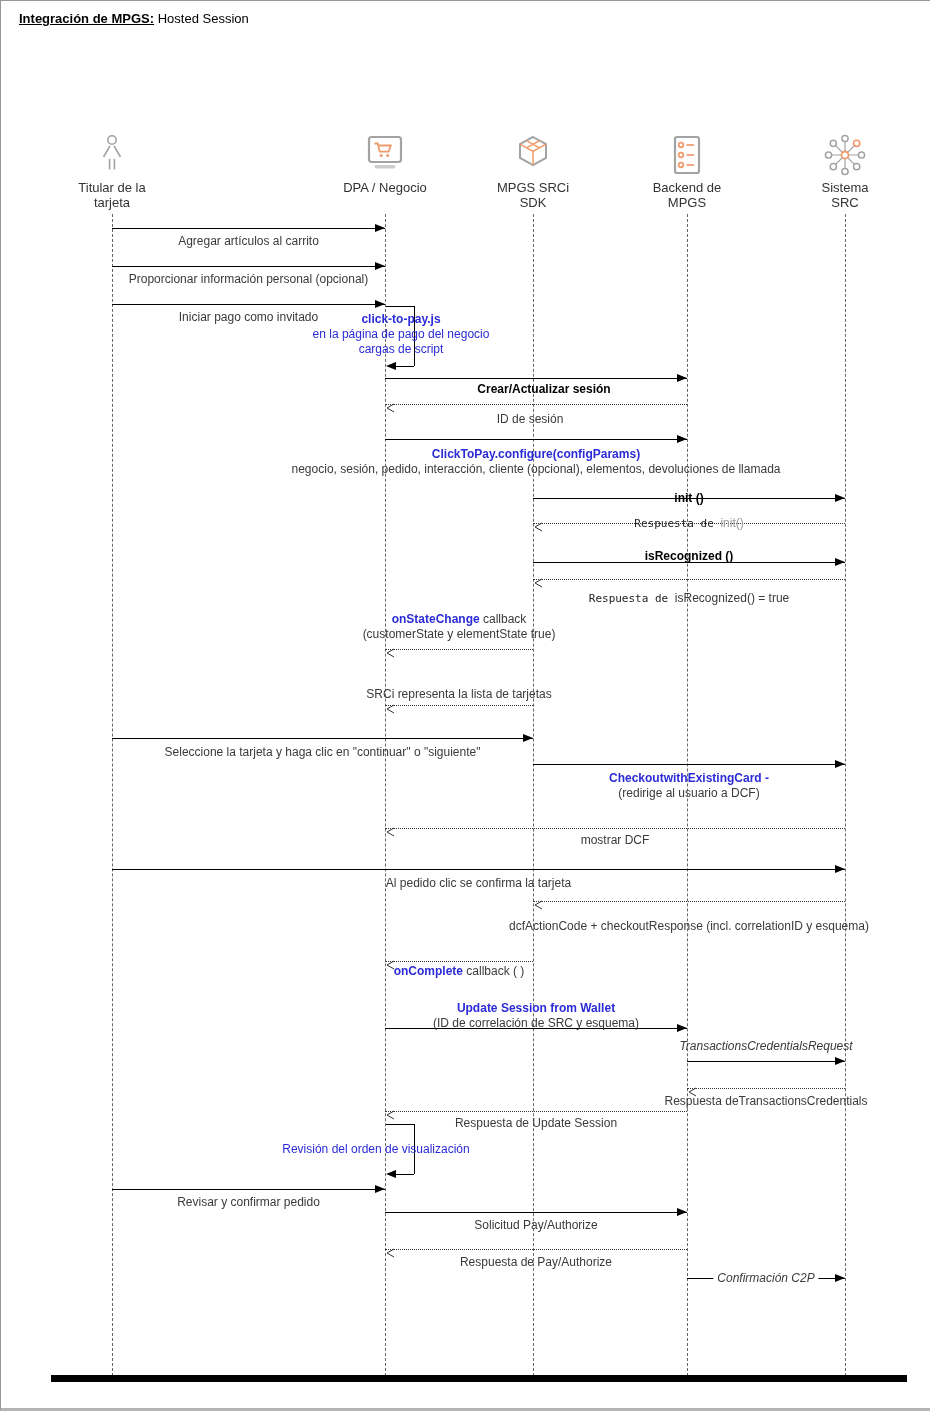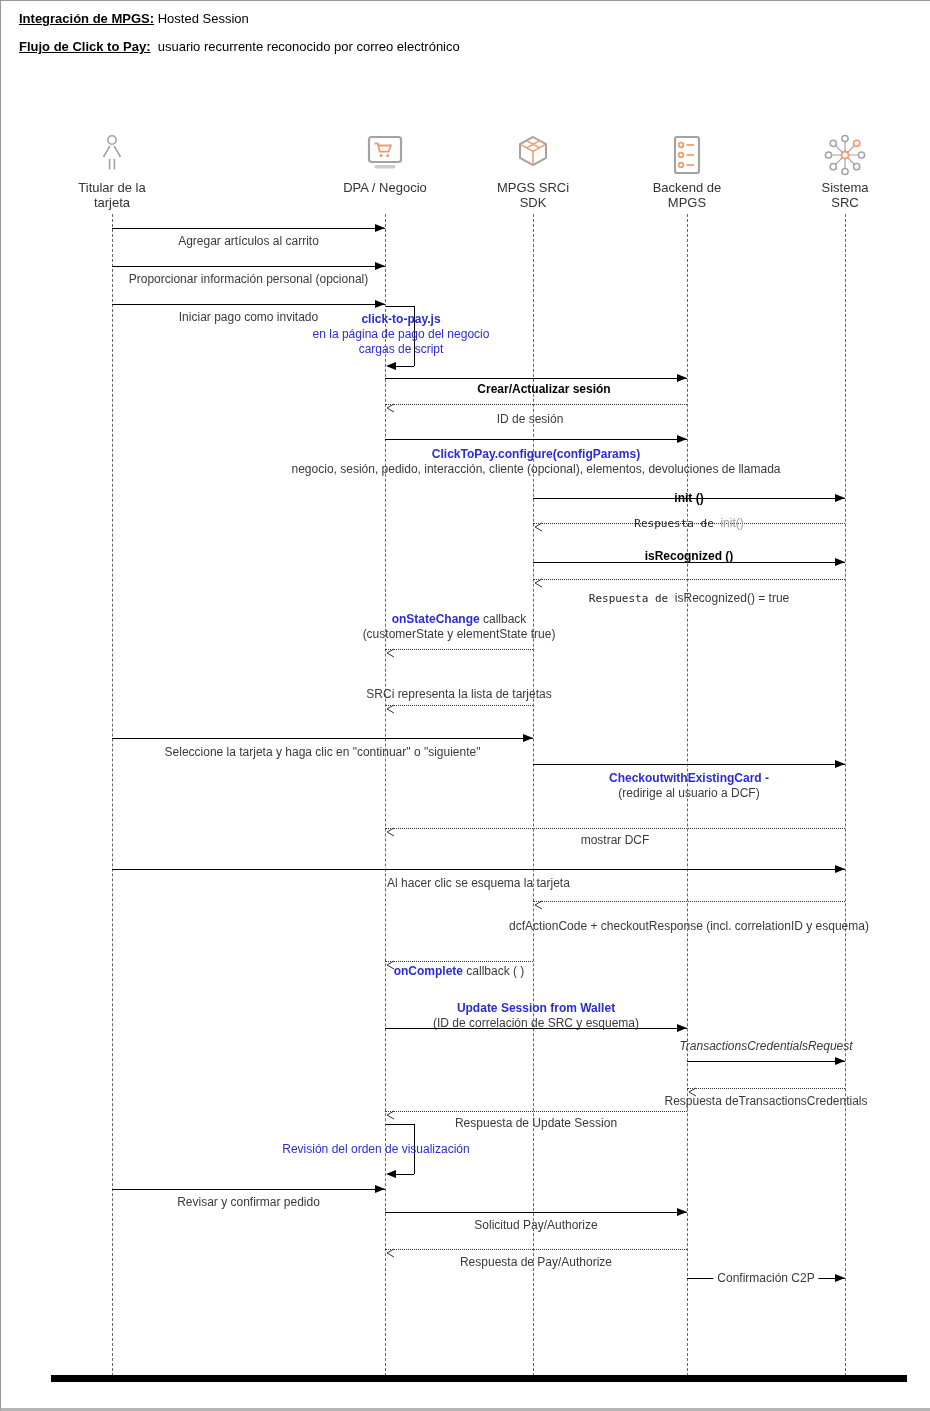--- a/index.html
+++ b/index.html
@@ -29,21 +29,20 @@
   .mlabel .gray{color:#999;}
   .mlabel .mono{font-family:"DejaVu Sans Mono",monospace;font-size:11px;color:#222;}
   .mlabel.bg{background:#fff;padding:0 4px;}
   .bbar{position:absolute;background:#000;}
 </style>
 </head>
 <body>
 
 <div class="page">
   <div class="hdr" style="top:10px"><span class="lbl">Integración de MPGS:</span><span> Hosted Session</span></div>
-  <div class="hdr" style="top:38px"><span class="lbl">Flujo de Click to Pay:</span><span>  usuario recurrente reconocido por correo electrónico</span></div>
   <div id="diagram">
       <div class="actor-icon" style="left: 88px; top: 131px;"><svg width="46" height="46" viewBox="0 0 46 46" fill="none">
       <g style="stroke:var(--icon-gray)" stroke-width="1.6">
         <circle cx="23" cy="8" r="4.2"></circle>
         <path d="M14.5 25 L21 13.8 M31.5 25 L25 13.8"></path>
         <path d="M20.6 27 V37.5 M25.4 27 V37.5"></path>
       </g>
         </svg></div>
       <div class="actor-label" style="left: 31px; top: 179px;">Titular de la
 tarjeta</div>
@@ -193,21 +192,21 @@
       <div class="mline dotted" style="left: 384px; top: 827px; width: 460px;"></div>
       <div class="openhead" style="left: 384px; top: 822px;"><svg width="10" height="10">
           <path d="M9 1 L2 5 L9 9" stroke="#333" fill="none"></path>
         </svg></div>
       <div class="mlabel" style="left: 614px; top: 832px;">
         <div><span>mostrar DCF</span></div>
       </div>
       <div class="mline solid" style="left: 111px; top: 868px; width: 733px;"></div>
       <div class="head tri-r" style="left: 834px; top: 864px;"></div>
       <div class="mlabel" style="left: 477.5px; top: 875px;">
-        <div><span>Al hacer clic se esquema la tarjeta</span></div>
+        <div><span>Al pedido clic se confirma la tarjeta</span></div>
       </div>
       <div class="mline dotted" style="left: 532px; top: 900px; width: 312px;"></div>
       <div class="openhead" style="left: 532px; top: 895px;"><svg width="10" height="10">
           <path d="M9 1 L2 5 L9 9" stroke="#333" fill="none"></path>
         </svg></div>
       <div class="mlabel" style="left: 688px; top: 918px;">
         <div><span>dcfActionCode + checkoutResponse (incl. correlationID y esquema)</span></div>
       </div>
       <div class="mline dotted" style="left: 384px; top: 960px; width: 148px;"></div>
       <div class="openhead" style="left: 384px; top: 955px;"><svg width="10" height="10">
@@ -260,18 +259,18 @@
       </div>
       <div class="mline dotted" style="left: 384px; top: 1248px; width: 302px;"></div>
       <div class="openhead" style="left: 384px; top: 1243px;"><svg width="10" height="10">
           <path d="M9 1 L2 5 L9 9" stroke="#333" fill="none"></path>
         </svg></div>
       <div class="mlabel" style="left: 535px; top: 1254px;">
         <div><span>Respuesta de Pay/Authorize</span></div>
       </div>
       <div class="mline solid" style="left: 686px; top: 1277px; width: 158px;"></div>
       <div class="head tri-r" style="left: 834px; top: 1273px;"></div>
-      <div class="mlabel bg" style="left: 765px; top: 1270px;">
+      <div class="mlabel bg" style="left: 765px; top: 1270px; font-style: italic;">
         <div><span>Confirmación C2P</span></div>
       </div>
       <div class="bbar" style="left: 50px; top: 1374px; width: 856px; height: 7px;"></div>
     </div>
 </div>
 
 </body></html>

